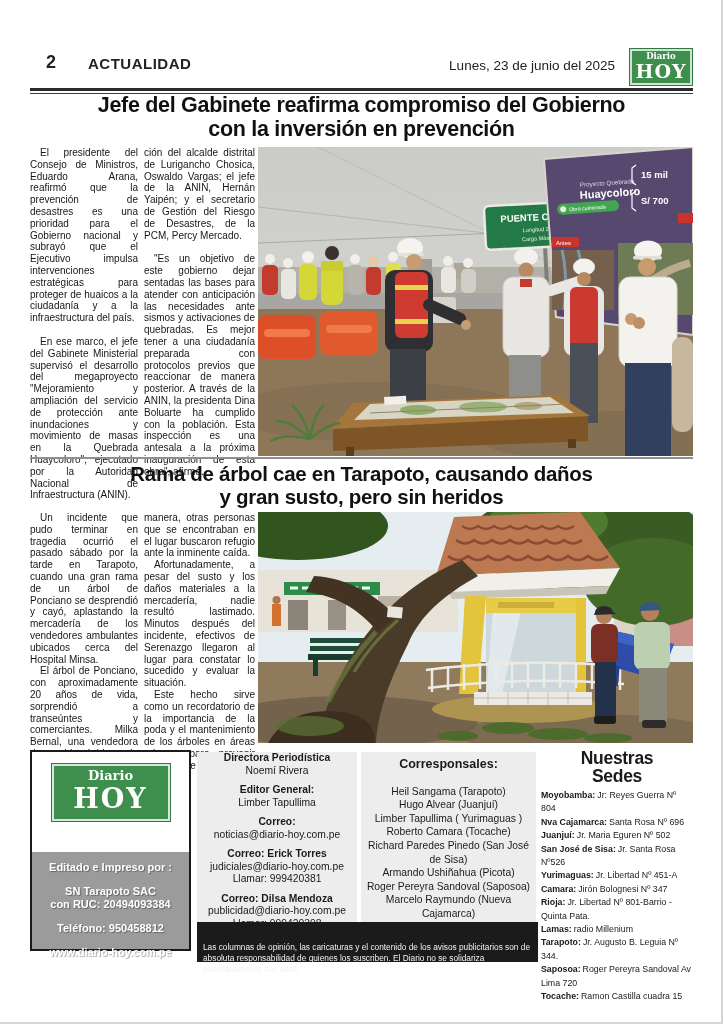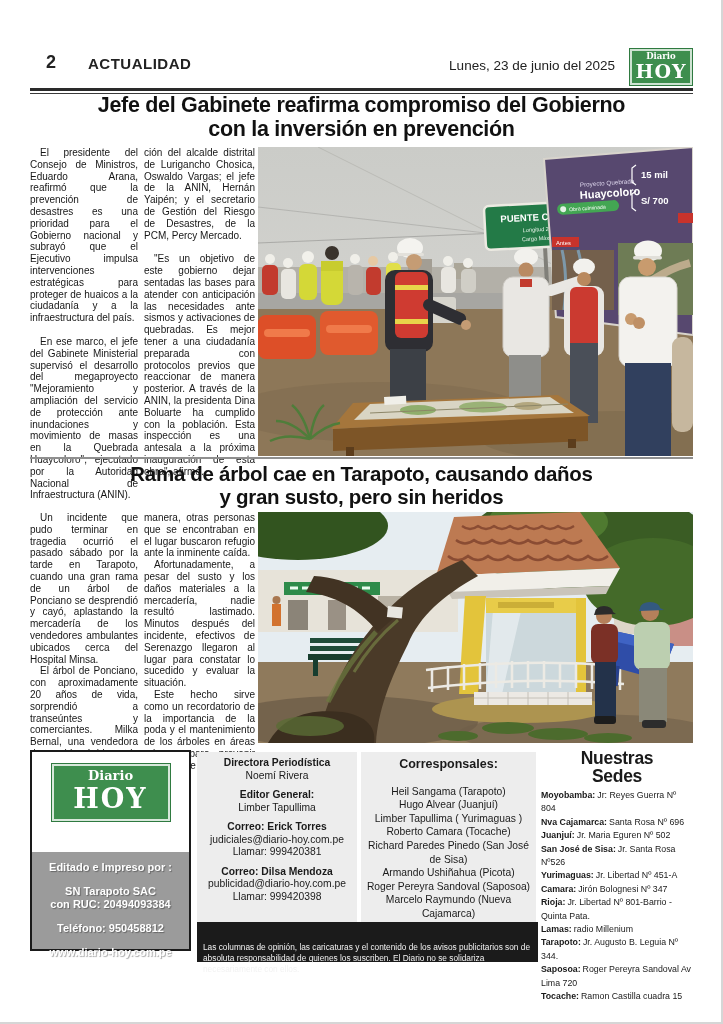--- a/index.html
+++ b/index.html
@@ -43,21 +43,21 @@
            box-shadow:inset 0 0 0 2px rgba(255,255,255,.8);text-align:center;color:#fff;
            font-family:"DejaVu Serif",serif;font-weight:bold;}
   .biglogo .t{display:block;font-size:13px;line-height:18px;margin-top:3px;}
   .biglogo .m{display:block;font-size:27px;line-height:27px;letter-spacing:2px;}
   .graybox{position:absolute;left:0;right:0;bottom:0;height:97px;background:#9b9b9b;color:#fff;
            text-align:center;font-weight:bold;font-size:11px;line-height:13px;
            text-shadow:1px 1px 1px rgba(0,0,0,.35);}
   .graybox .l0{margin-top:9px;}
   .graybox .sp{margin-top:11px;}
   .staff{position:absolute;left:197px;top:2px;width:160px;height:170px;background:#ededed;
-         text-align:center;font-size:10.3px;line-height:12.5px;padding-top:5px;box-sizing:border-box;}
+         text-align:center;font-size:10.3px;line-height:12.5px;box-sizing:border-box;}
   .staff .ent{margin-bottom:7px;}
   .staff .lab{font-weight:bold;}
   .corr{position:absolute;left:361px;top:2px;width:175px;height:170px;background:#ededed;
         text-align:center;font-size:10.3px;line-height:13.6px;padding-top:6px;box-sizing:border-box;}
   .corr .ttl{font-weight:bold;font-size:12.5px;margin-bottom:13px;}
   .sedes{position:absolute;left:541px;top:0;width:152px;}
   .sedes .ttl{text-align:center;font-weight:bold;font-size:17.5px;line-height:17.5px;letter-spacing:-.3px;}
   .sedes .list{margin-top:4px;font-size:8.8px;line-height:13.4px;text-align:left;}
   .sedes b{margin-right:2px;}
   .discl{position:absolute;left:197px;top:172px;width:341px;height:30px;background:#1b1b1b;color:#f2f2f2;
@@ -387,20 +387,24 @@
     <div class="staff">
       <div class="ent">
         <div class="lab">Directora Periodística</div>
         <div>Noemí Rivera</div>
       </div>
       <div class="ent">
         <div class="lab">Editor General:</div>
         <div>Limber Tapullima</div>
       </div>
       <div class="ent">
+        <div class="lab">Correo:</div>
+        <div>noticias@diario-hoy.com.pe</div>
+      </div>
+      <div class="ent">
         <div class="lab">Correo: Erick Torres</div>
         <div>judiciales@diario-hoy.com.pe</div>
         <div>Llamar: 999420381</div>
       </div>
       <div class="ent">
         <div class="lab">Correo: Dilsa Mendoza</div>
         <div>publicidad@diario-hoy.com.pe</div>
         <div>Llamar: 999420398</div>
       </div>
     </div>

